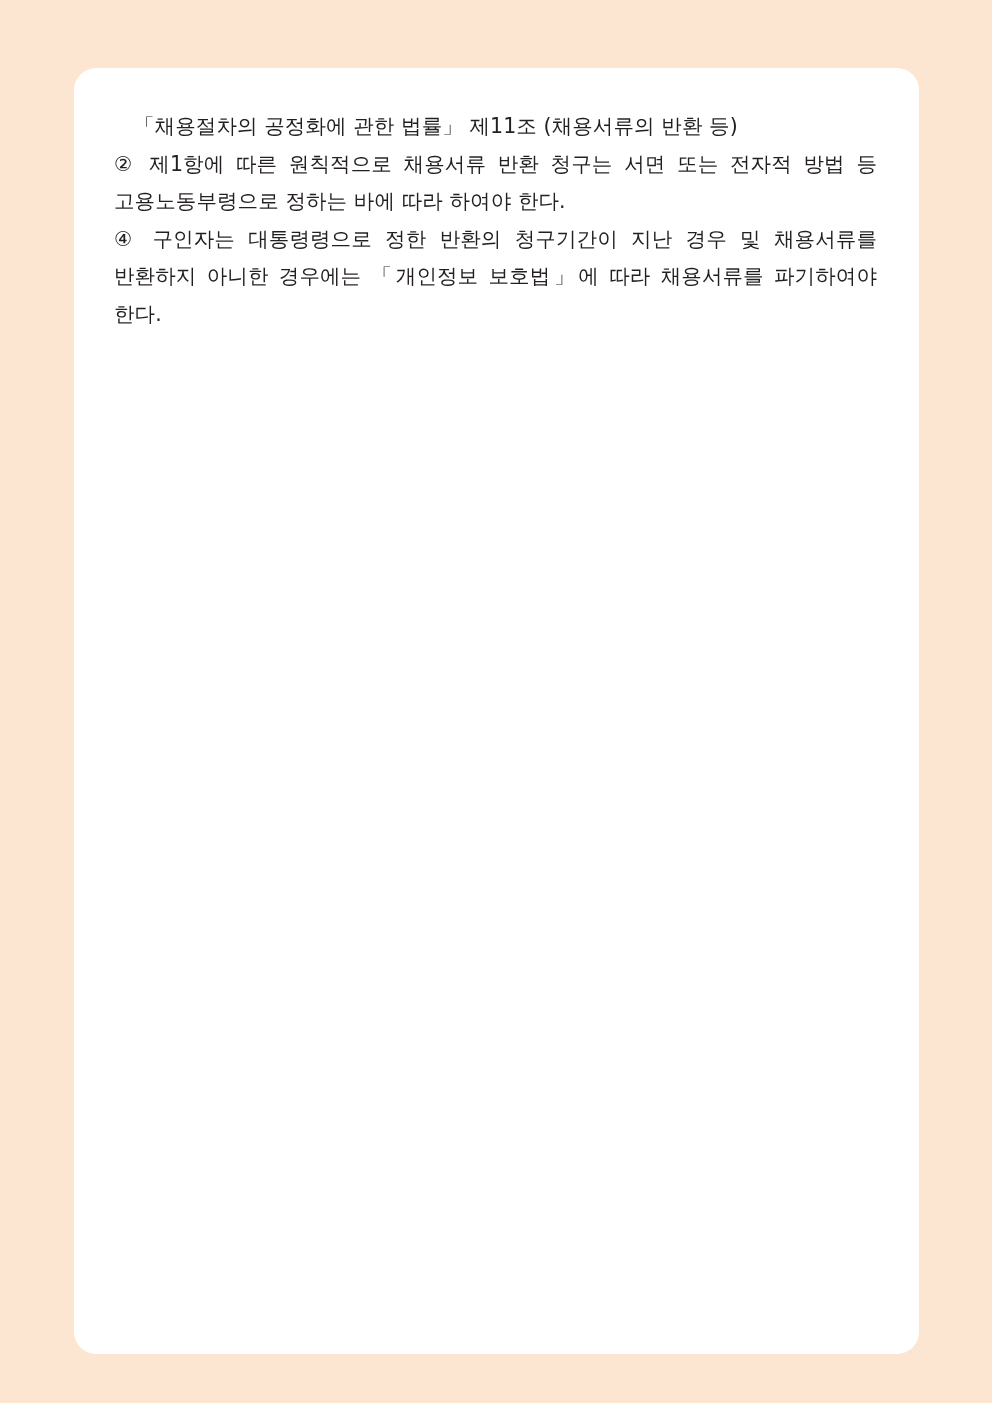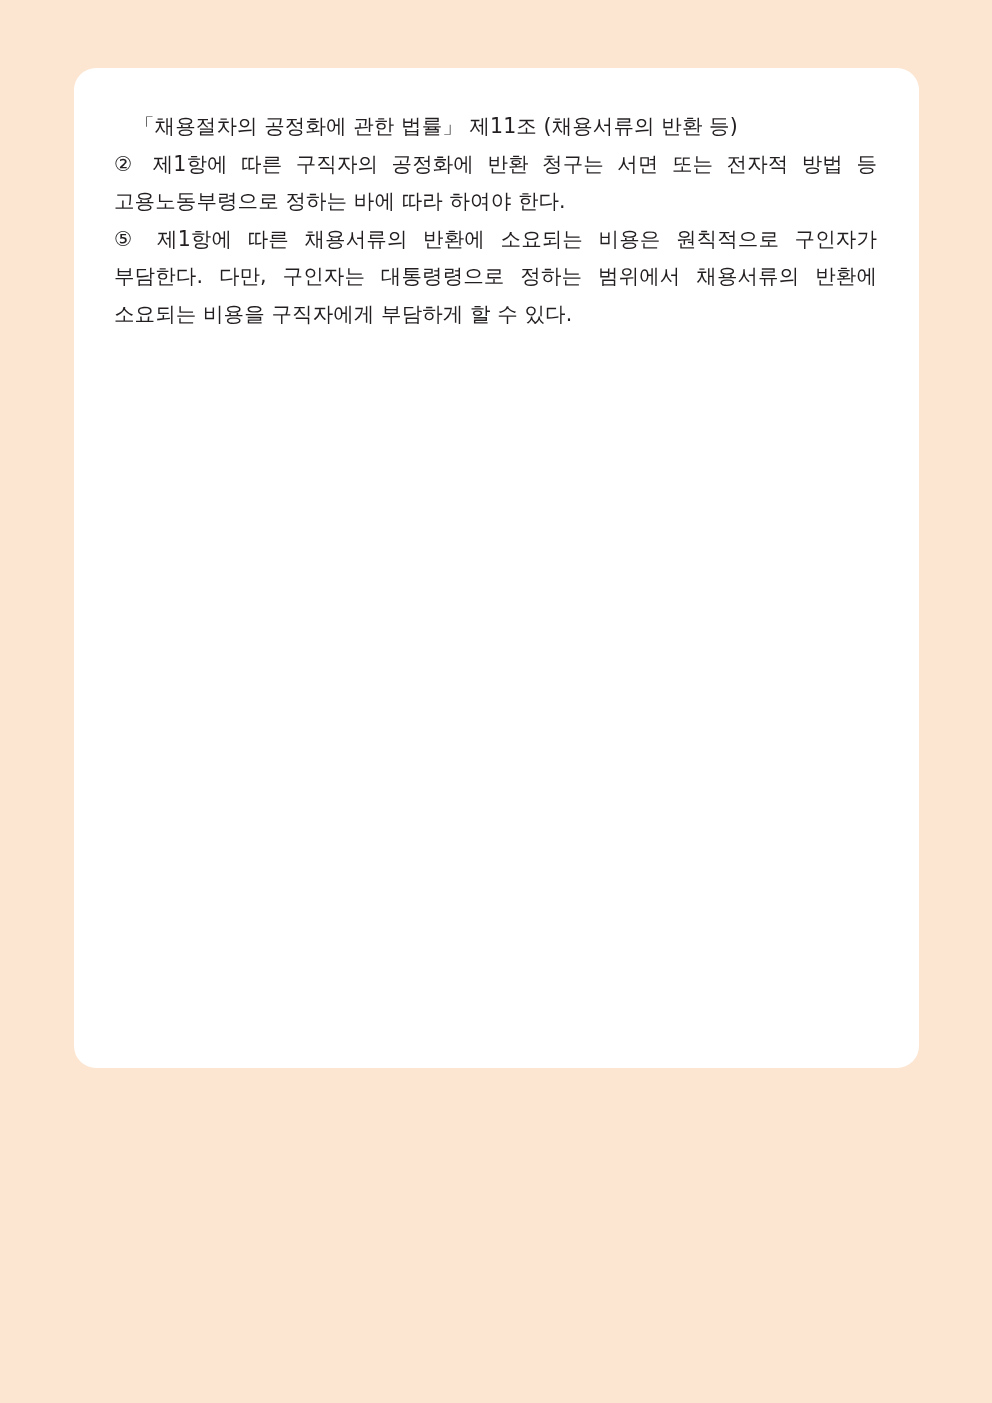--- a/index.html
+++ b/index.html
@@ -11,21 +11,21 @@
     height: 1403px;
     background: #fce6d2;
     font-family: "Liberation Sans", sans-serif;
     overflow: hidden;
   }
   .page-wrap {
     position: absolute;
     left: 74px;
     top: 68px;
     width: 845px;
-    height: 1000px;
+    height: 1286px;
     background: #ffffff;
     border-radius: 22px;
     box-sizing: border-box;
     padding: 40px 42px 40px 40px;
   }
   .doc-body {
     font-family: "DejaVu Sans", sans-serif;
     font-size: 20.5px;
     line-height: 37.5px;
     color: #231f20;
@@ -45,16 +45,16 @@
   .para.item {
     text-indent: 0;
   }
 </style>
 </head>
 <body>
 
 <div class="page-wrap">
   <div class="doc-body">
     <p class="para title">「채용절차의 공정화에 관한 법률」 제11조 (채용서류의 반환 등)</p>
-    <p class="para item">② 제1항에 따른 구직자의 공정화에 반환 청구는 서면 또는 전자적 방법 등 고용노동부령으로 정하는 바에 따라 하여야 한다.</p>
-    <p class="para item">⑤ 제1항에 따른 채용서류의 반환에 소요되는 비용은 원칙적으로 구인자가 부담한다. 다만, 구인자는 대통령령으로 정하는 범위에서 채용서류의 반환에 소요되는 비용을 구직자에게 부담하게 할 수 있다.</p>
+    <p class="para item">② 제1항에 따른 원칙적으로 채용서류 반환 청구는 서면 또는 전자적 방법 등 고용노동부령으로 정하는 바에 따라 하여야 한다.</p>
+    <p class="para item">④ 구인자는 대통령령으로 정한 반환의 청구기간이 지난 경우 및 채용서류를 반환하지 아니한 경우에는 「개인정보 보호법」에 따라 채용서류를 파기하여야 한다.</p>
   </div>
 </div>
 
 </body></html>

